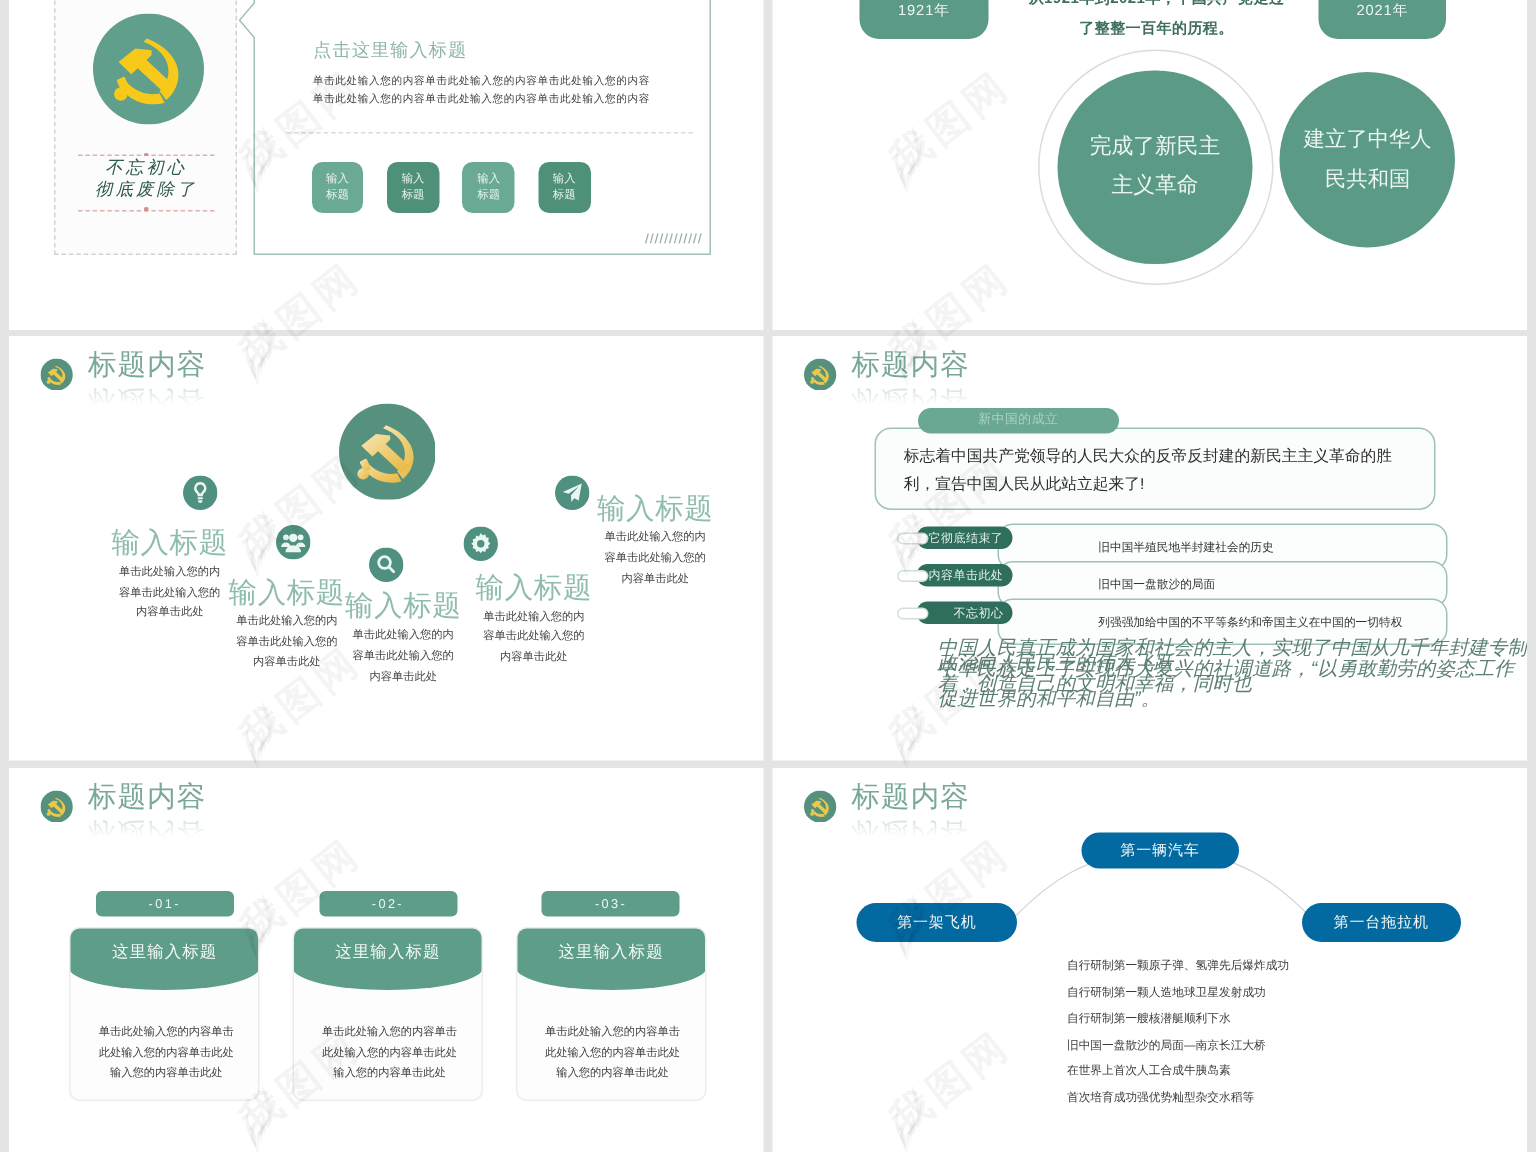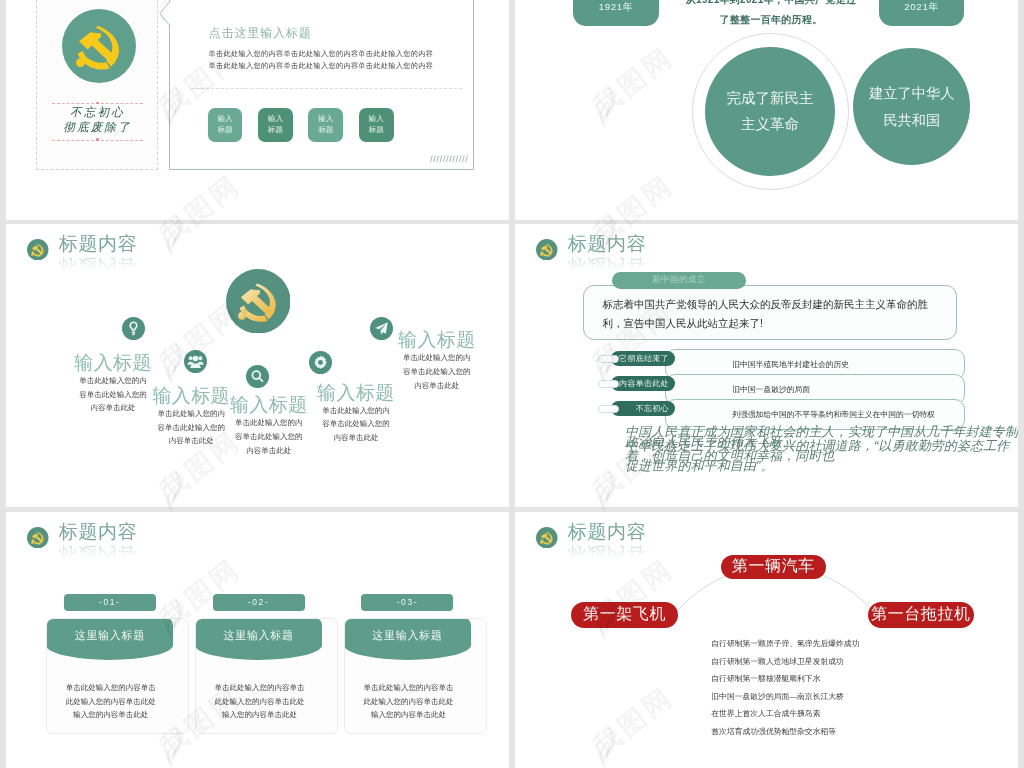--- a/index.html
+++ b/index.html
@@ -84,32 +84,32 @@
   .s4-note{position:absolute;left:625px;font-style:italic;font-size:13px;color:#5b7f74;
      line-height:10.4px;letter-spacing:.1px;}
   .s4-note1{top:427px;}
   .s4-note2{top:440.5px;}
 
   
   .s5-card{position:absolute;top:593.5px;width:127px;}
   .s5-num{position:absolute;left:17.5px;top:0;width:92px;height:17px;border-radius:4px;
      background:#5e9d89;color:#eef6f3;font-size:8.5px;letter-spacing:1.6px;
      display:flex;align-items:center;justify-content:center;}
-  .s5-box{position:absolute;left:0;top:24.4px;width:143px;height:116px;background:#fdfdfd;
+  .s5-box{position:absolute;left:0;top:24.4px;width:127px;height:116px;background:#fdfdfd;
      border:1px solid #ececec;border-radius:7px;box-sizing:border-box;overflow:hidden;}
   .s5-head{position:absolute;left:-1px;top:-1px;width:127px;height:42px;background:#5e9d89;
      border-radius:7px 7px 50% 50% / 7px 7px 15px 15px;
      color:#f2f9f6;font-size:11px;letter-spacing:.7px;text-align:center;line-height:35px;}
   .s5-body{position:absolute;left:0;top:62px;width:127px;text-align:center;
      font-size:7.5px;color:#3f3f3f;line-height:13.7px;}
 
   
   .s6-arcs{position:absolute;left:565px;top:553px;}
-  .s6-pill{position:absolute;background:#b91c1c;color:#f1f8f5;display:flex;align-items:center;
-     justify-content:center;font-size:16px;letter-spacing:.6px;}
+  .s6-pill{position:absolute;background:#0369a1;color:#f1f8f5;display:flex;align-items:center;
+     justify-content:center;font-size:10px;letter-spacing:.6px;}
   .s6-top{left:720.5px;top:554.7px;width:105.7px;height:24.6px;border-radius:12.3px;}
   .s6-left{left:571.2px;top:601.8px;width:106.7px;height:26.3px;border-radius:13.2px;}
   .s6-right{left:867.5px;top:601.8px;width:106.7px;height:26.3px;border-radius:13.2px;}
   .s6-list{position:absolute;left:711.3px;top:635px;font-size:7.8px;color:#3b3b3b;line-height:17.5px;}
 
   
   .wm-layer{position:absolute;left:0;top:0;width:1024px;height:768px;pointer-events:none;
      overflow:hidden;z-index:5;}
   .wm{position:absolute;width:132px;height:108px;}
   .wm-text{position:absolute;left:2px;top:50px;transform:rotate(-38deg);transform-origin:0 50%;

